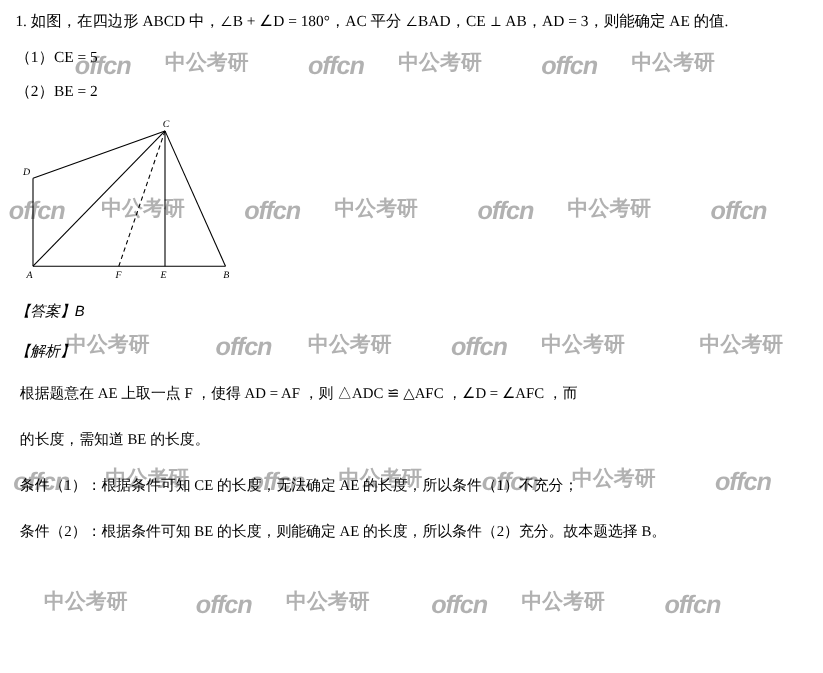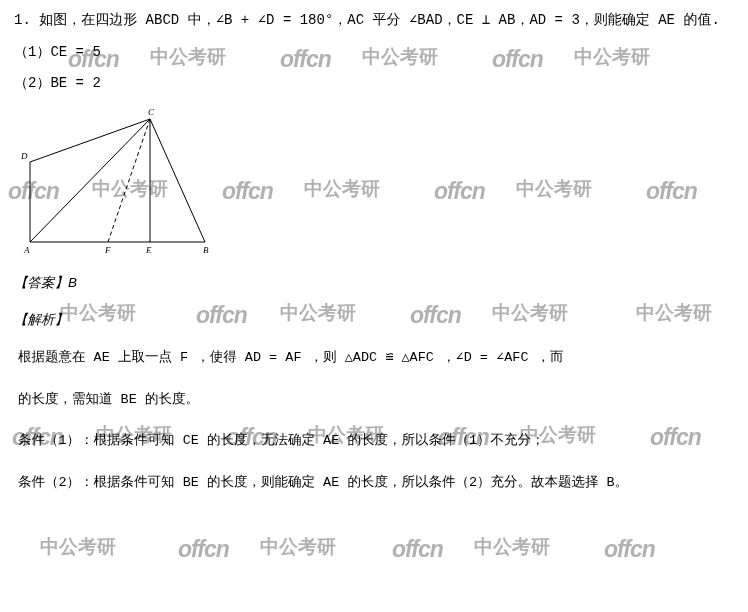--- a/index.html
+++ b/index.html
@@ -54,21 +54,21 @@
     z-index: 10;
     padding: 10px 14px 0 14px;
     font-size: 13.5px;
     line-height: 1.55;
   }
   .line {
     margin: 0 0 10px 0;
     white-space: nowrap;
   }
   .mathserif {
-    font-family: Liberation Mono, monospace;
+    font-family: Liberation Serif, serif;
     font-size: 14px;
   }
   .small-gap {
     margin: 0 0 12px 0;
   }
 
   
   .figure-wrap {
     position: relative;
     z-index: 10;

